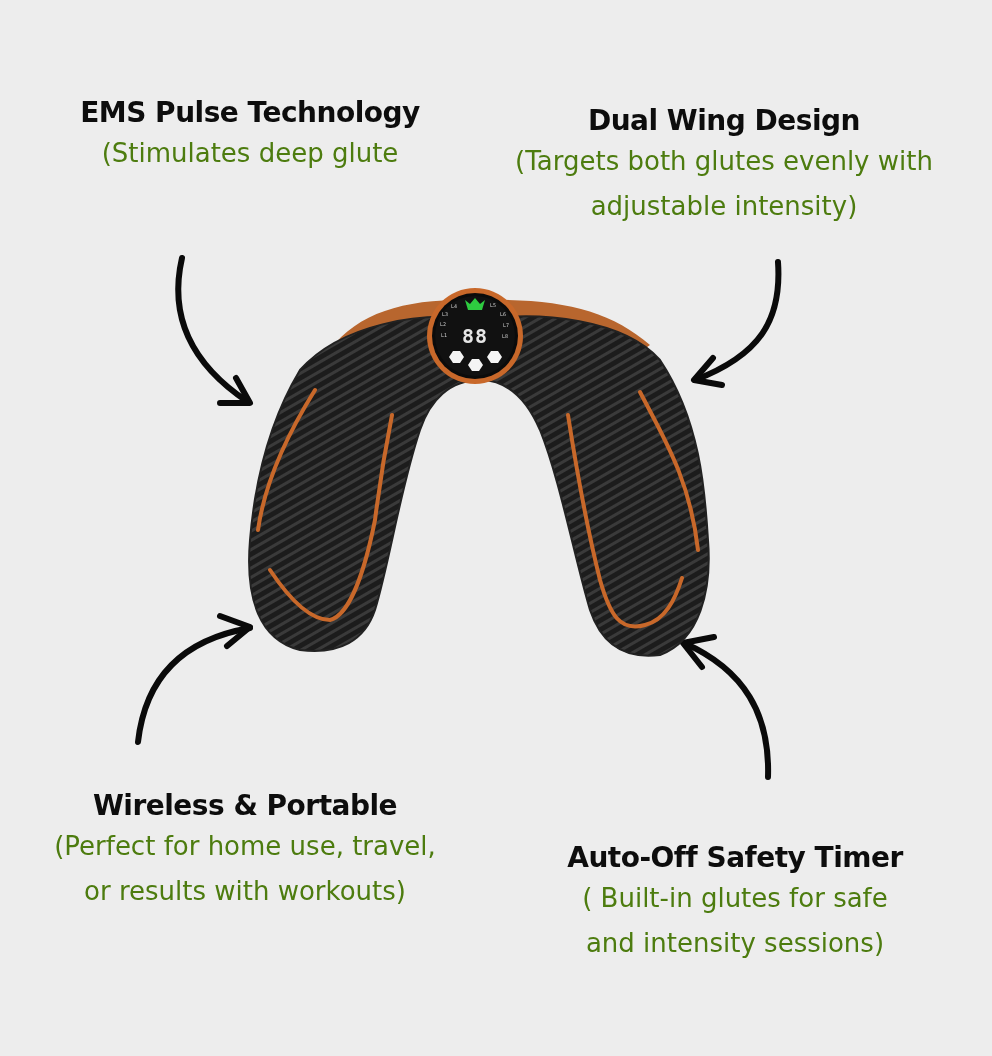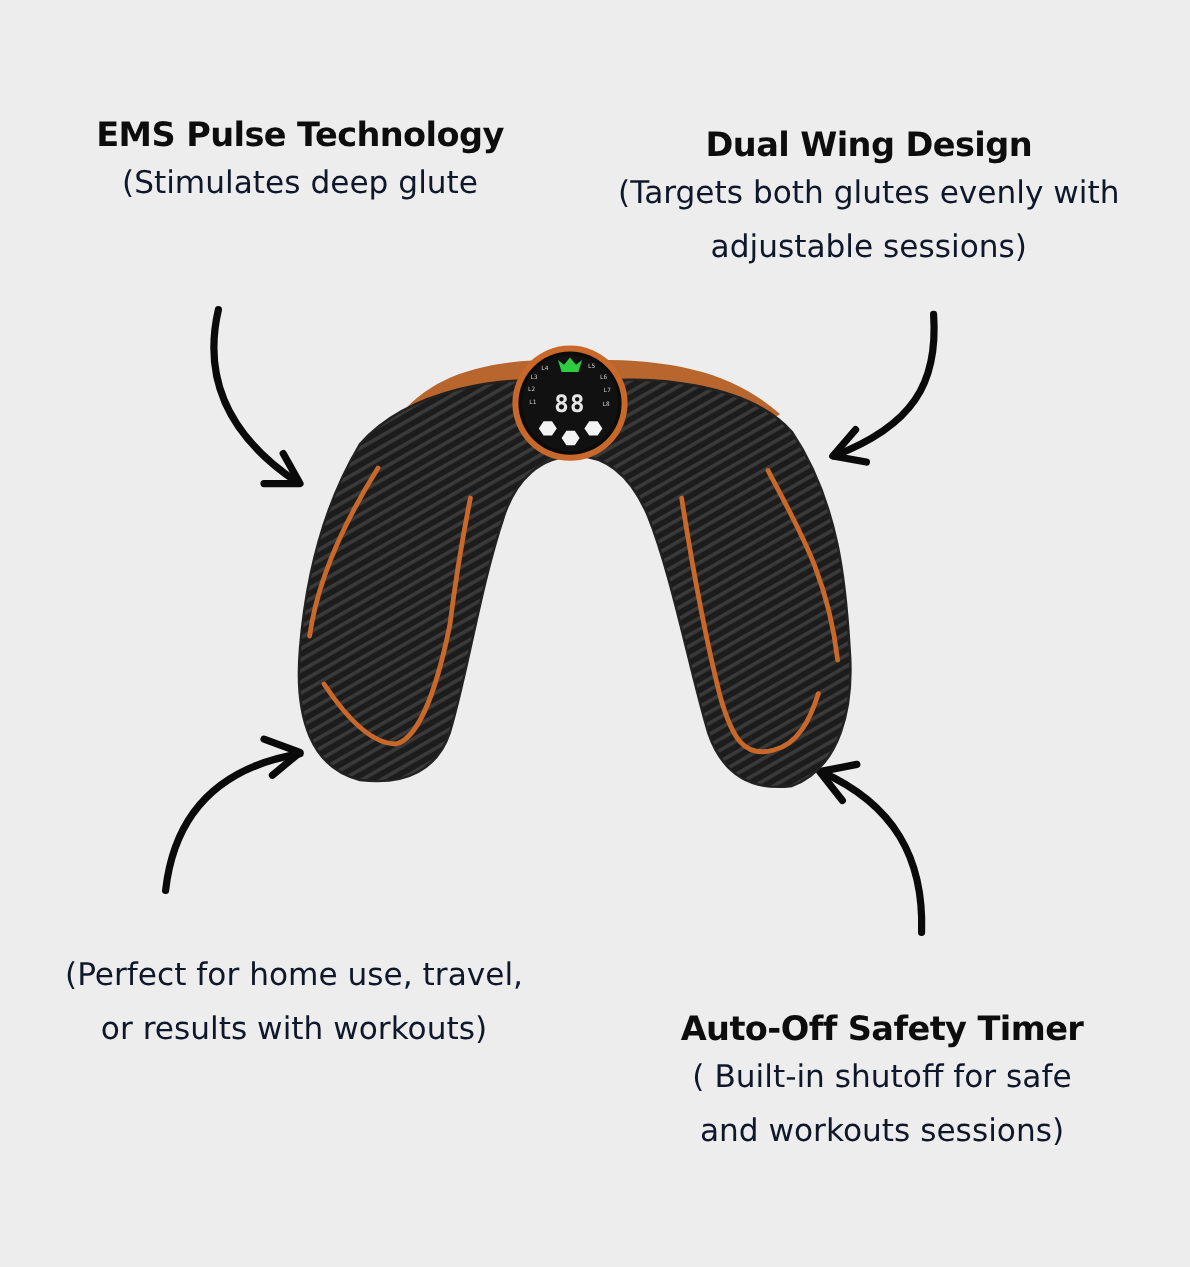--- a/index.html
+++ b/index.html
@@ -19,53 +19,54 @@
       font-weight: bold;
       font-size: 28px;
       letter-spacing: -0.5px;
       color: #0d0d0d;
       white-space: nowrap;
     }
     .feature .desc {
       font-family: "DejaVu Sans", sans-serif;
       font-size: 26px;
       line-height: 41px;
-      color: #0f172a;
+      color: #4d7c0f;
       white-space: nowrap;
       margin-top: 4px;
     }
     #f-ems { left: 40px; top: 96px; width: 420px; }
     #f-dual { left: 479px; top: 104px; width: 490px; text-align: center; }
     #f-wireless { left: 35px; top: 789px; width: 420px; }
     #f-auto { left: 515px; top: 841px; width: 440px; text-align: center; }
     svg.arrows, svg.device { position: absolute; left: 0; top: 0; }
   </style>
 </head>
 <body>
 
 <div class="feature" id="f-ems">
   <div class="title">EMS Pulse Technology</div>
   <div class="desc">(Stimulates deep glute</div>
 </div>
 
 <div class="feature" id="f-dual">
   <div class="title">Dual Wing Design</div>
   <div class="desc">(Targets both glutes evenly with</div>
-  <div class="desc">adjustable sessions)</div>
+  <div class="desc">adjustable intensity)</div>
 </div>
 
 <div class="feature" id="f-wireless">
+  <div class="title">Wireless &amp; Portable</div>
   <div class="desc">(Perfect for home use, travel,</div>
   <div class="desc">or results with workouts)</div>
 </div>
 
 <div class="feature" id="f-auto">
   <div class="title">Auto-Off Safety Timer</div>
-  <div class="desc">( Built-in shutoff for safe</div>
-  <div class="desc">and workouts sessions)</div>
+  <div class="desc">( Built-in glutes for safe</div>
+  <div class="desc">and intensity sessions)</div>
 </div>
 
 <svg class="arrows" width="992" height="1056" viewBox="0 0 992 1056">
   <g fill="none" stroke="#0a0a0a" stroke-width="6" stroke-linecap="round" stroke-linejoin="round">
     <g>
       <path d="M182 258 C170 310 185 360 248 402"></path>
       <path d="M236 378 L250 403 L220 403"></path>
     </g>
     <g>
       <path d="M778 262 C782 320 760 355 695 380"></path>

